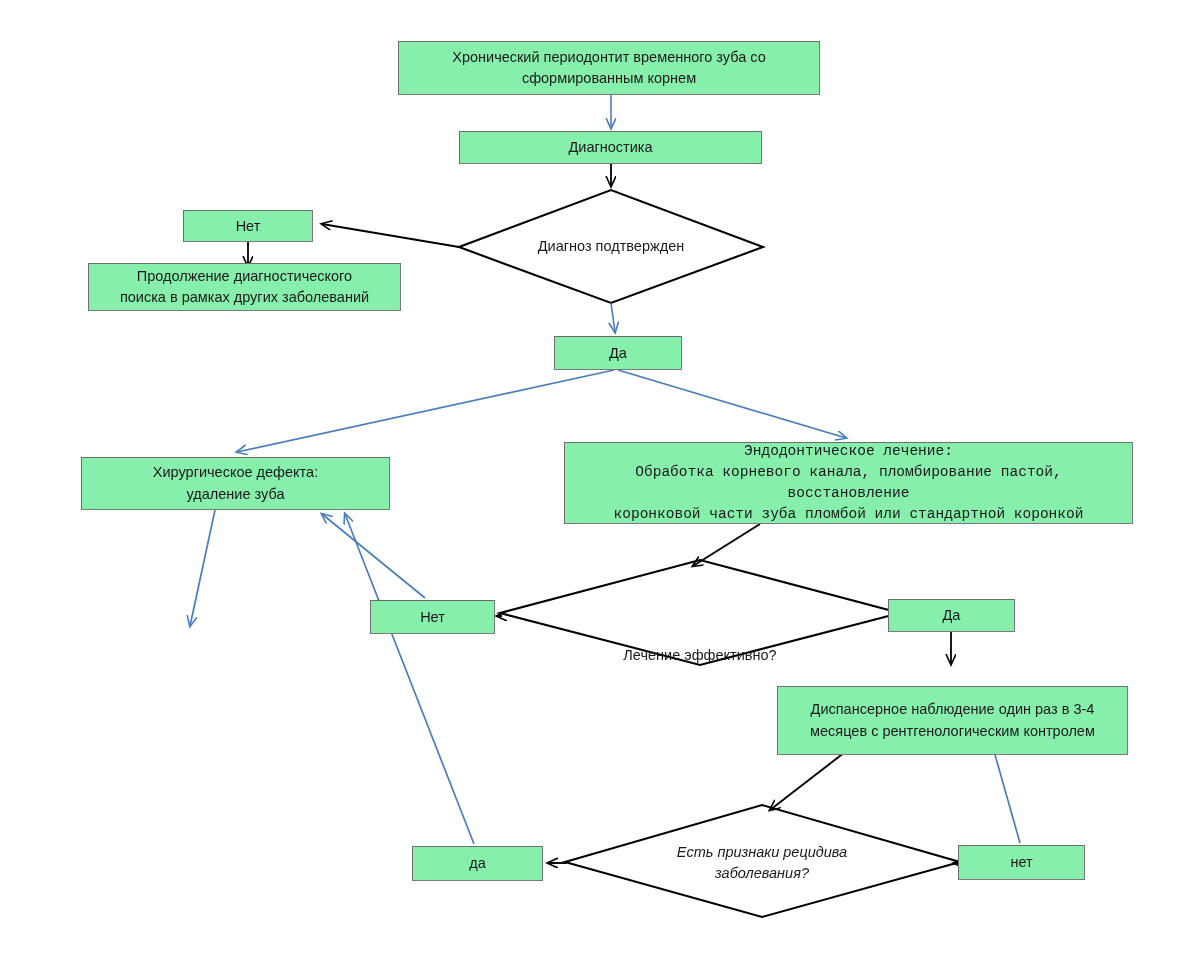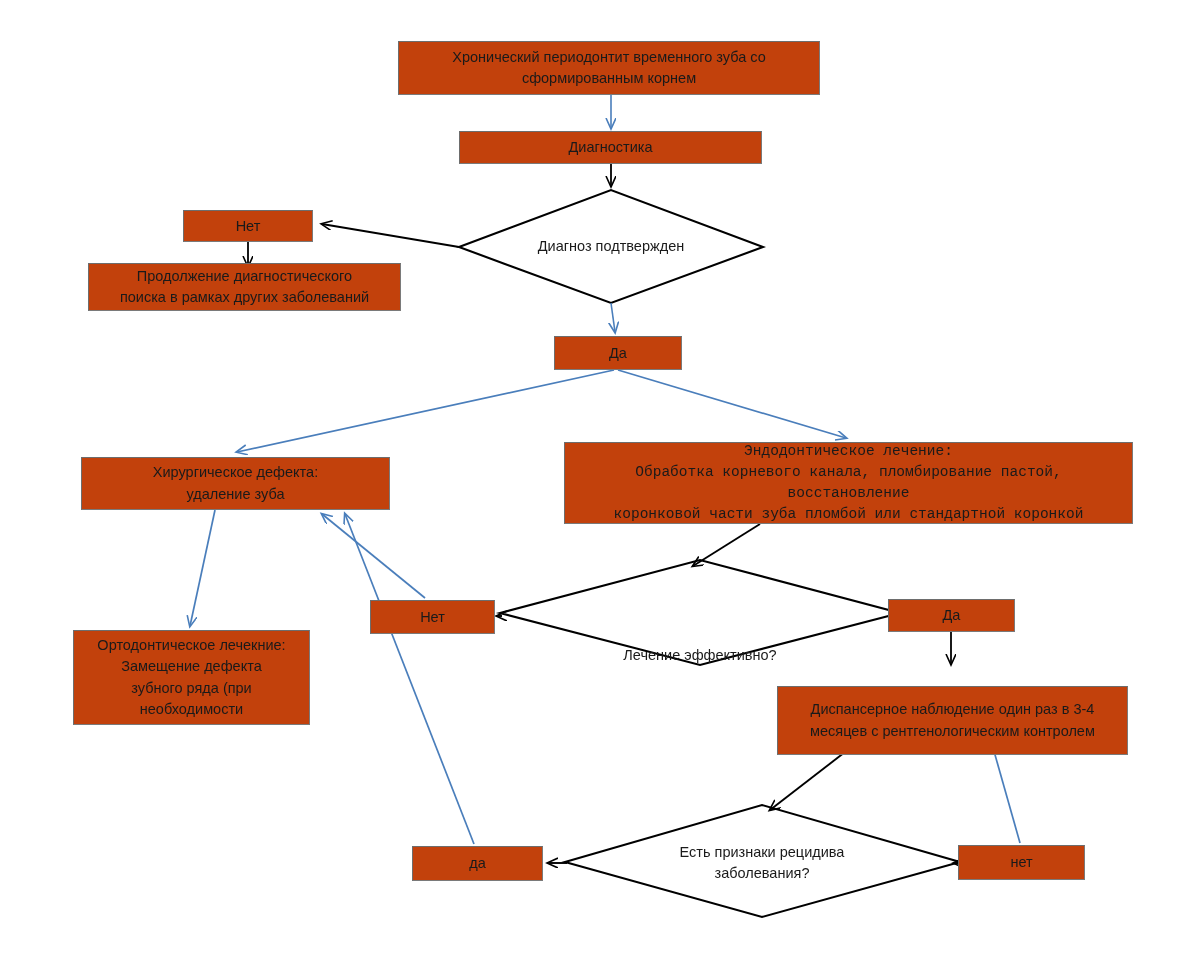--- a/index.html
+++ b/index.html
@@ -38,21 +38,21 @@
     line-height: 1.45;
     color: #1a1a1a;
     white-space: pre-line;
     z-index: 2;
     background: transparent;
   }
   .box {
     border: 1px solid #6d6d6d;
     border-right-color: #7a7a7a;
     border-bottom-color: #7a7a7a;
-    background: #c2410c;
+    background: #86efac;
     padding: 14px 6px;
   }
   .diamond-label {
     background: transparent;
     border: none;
     z-index: 3;
   }
 </style>
 </head>
 <body>
@@ -137,28 +137,24 @@
   <div class="node box" style="left:564px; top:442px; width:569px; height:82px;font-family:Liberation Mono, monospace;">Эндодонтическое лечение:
 Обработка корневого канала, пломбирование пастой, восстановление
 коронковой части зуба пломбой или стандартной коронкой</div>
 
   <div class="node diamond-label" style="left:598px; top:626px; width:204px; height:28px;margin-top:16px;">Лечение эффективно?</div>
 
   <div class="node box" style="left:370px; top:600px; width:125px; height:34px;">Нет</div>
 
   <div class="node box" style="left:888px; top:599px; width:127px; height:33px;">Да</div>
 
-  <div class="node box" style="left:73px; top:630px; width:237px; height:95px;">Ортодонтическое лечекние:
-Замещение дефекта
-зубного ряда (при
-необходимости</div>
 
   <div class="node box" style="left:777px; top:686px; width:351px; height:69px;">Диспансерное наблюдение один раз в 3-4
 месяцев с рентгенологическим контролем</div>
 
-  <div class="node diamond-label" style="left:640px; top:840px; width:244px; height:46px;">Есть признаки рецидива
+  <div class="node diamond-label" style="left:640px; top:840px; width:244px; height:46px;font-style:italic;">Есть признаки рецидива
 заболевания?</div>
 
   <div class="node box" style="left:412px; top:846px; width:131px; height:35px;">да</div>
 
   <div class="node box" style="left:958px; top:845px; width:127px; height:35px;">нет</div>
 
 </div>
 
 </body></html>

